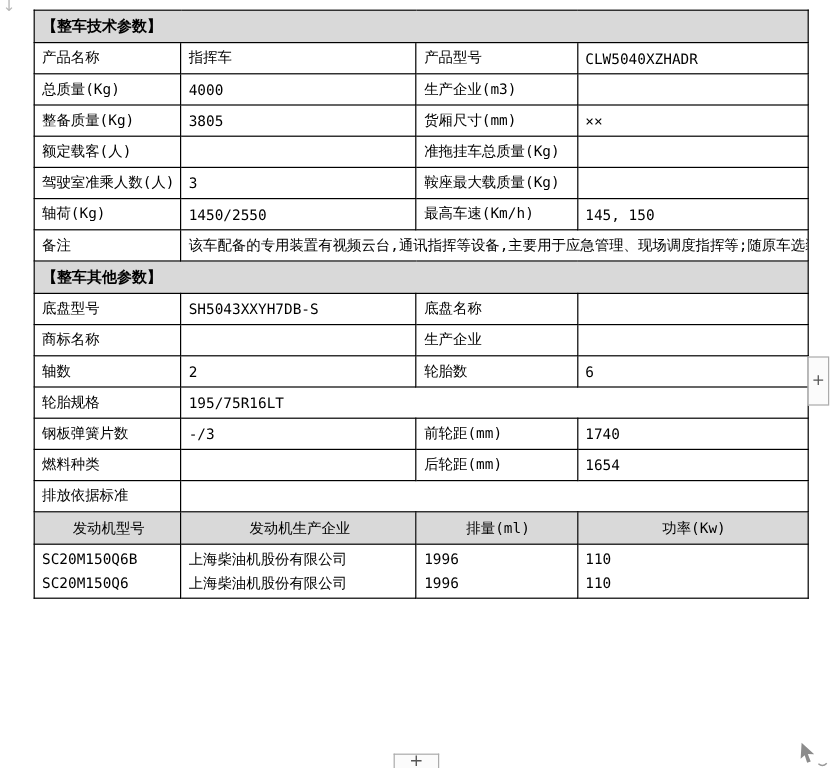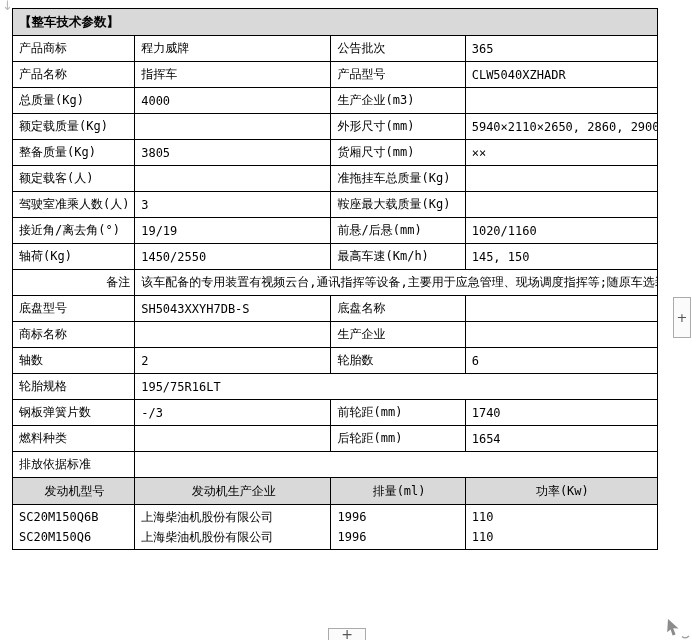--- a/index.html
+++ b/index.html
@@ -11,21 +11,21 @@
     font-family:"DejaVu Sans Mono","Liberation Sans",sans-serif;
     font-size:12px;color:#000;
   }
   .caret-icon{
     position:absolute;left:2px;top:-2px;
     color:#b8b8b8;font-size:13px;
     font-family:"DejaVu Sans",sans-serif;
     user-select:none;
   }
   table.spec{
-    position:absolute;left:12px;top:8px;
+    position:absolute;left:28px;top:8px;
     border-collapse:collapse;table-layout:fixed;
     width:646px;
     padding-left:16px;
   }
   table.spec td{
     border:1px solid var(--tbl-border,#000);
     padding:2px 4px 2px 6px;
     height:21px;
     white-space:nowrap;overflow:hidden;
     vertical-align:middle;
@@ -34,21 +34,21 @@
     background:var(--shade,#d9d9d9);
     font-weight:bold;
     font-size:12.5px;
     height:22px;
   }
   tr.engine-header-row td{
     background:var(--shade,#d9d9d9);
     height:22px;
     text-align:center;
   }
-  td.remark-label{vertical-align:top;padding-top:4px;text-align:right;}
+  td.remark-label{vertical-align:top;padding-top:4px;}
   td.remark-text{
     height:150px;vertical-align:top;
     white-space:normal;line-height:21px;
     padding:3px 6px 3px 7px;
     word-break:break-word;
   }
   td.engine-cell{height:40px;padding:0 4px 0 6px;vertical-align:middle;}
   td.engine-cell div{line-height:20px;height:20px;overflow:hidden;}
   .plus-box{
     position:absolute;
@@ -73,78 +73,63 @@
       <col style="width:134px">
       <col style="width:192px">
   </colgroup>
   <tbody>
     <tr class="section-row">
       <td colspan="4">【整车技术参数】</td>
     </tr>
   </tbody>
   <tbody id="tech-rows">
       <tr>
-        <td>产品商标</td>
-        <td>程力威牌</td>
-        <td>公告批次</td>
-        <td>365</td>
-      </tr>
-      <tr>
         <td>产品名称</td>
         <td>指挥车</td>
         <td>产品型号</td>
         <td>CLW5040XZHADR</td>
       </tr>
       <tr>
         <td>总质量(Kg)</td>
         <td>4000</td>
         <td>生产企业(m3)</td>
         <td></td>
       </tr>
       <tr>
-        <td>额定载质量(Kg)</td>
-        <td></td>
-        <td>外形尺寸(mm)</td>
-        <td>5940×2110×2650, 2860, 2900</td>
-      </tr>
-      <tr>
         <td>整备质量(Kg)</td>
         <td>3805</td>
         <td>货厢尺寸(mm)</td>
         <td>××</td>
       </tr>
       <tr>
         <td>额定载客(人)</td>
         <td></td>
         <td>准拖挂车总质量(Kg)</td>
         <td></td>
       </tr>
       <tr>
         <td>驾驶室准乘人数(人)</td>
         <td>3</td>
         <td>鞍座最大载质量(Kg)</td>
         <td></td>
-      </tr>
-      <tr>
-        <td>接近角/离去角(°)</td>
-        <td>19/19</td>
-        <td>前悬/后悬(mm)</td>
-        <td>1020/1160</td>
       </tr>
       <tr>
         <td>轴荷(Kg)</td>
         <td>1450/2550</td>
         <td>最高车速(Km/h)</td>
         <td>145, 150</td>
       </tr>
     </tbody>
   <tbody>
     <tr>
       <td class="remark-label">备注</td>
       <td class="remark-text" colspan="3">该车配备的专用装置有视频云台,通讯指挥等设备,主要用于应急管理、现场调度指挥等;随原车选装电动侧踏步、前格栅、LED 前组合灯、LED 后尾灯、日间行车灯、轮圈、轮饰盖、后尾标、前雾灯、后门开启限制.发动机型号 SC20M150Q6B,最大净功率 108.5kW,;发动机型号 SC20M150Q6,最大净功率 108.5kW.该车装配手动变速器时最高车速为 145km/h;装配自动变速器时最高车速为 150km/h.ABS 型号:ABS 9,ESP9.ABS 生产企业:博世汽车部件(苏州)有限公司,博世汽车部件(苏州)有限公司;车身侧围板和后围板代替防护装置,侧围板离地高度 329mm,后围板离地高度 367mm.选装直接供电,ETC 车载装置.该车厢体内部座椅仅驻车状态时使用,不核定人数.</td>
+    </tr>
+    <tr class="section-row">
+      <td colspan="4">【整车其他参数】</td>
     </tr>
   </tbody>
   <tbody id="other-rows">
       <tr>
         <td>底盘型号</td>
         <td>SH5043XXYH7DB-S</td>
         <td>底盘名称</td>
         <td></td>
       </tr>
       <tr>

